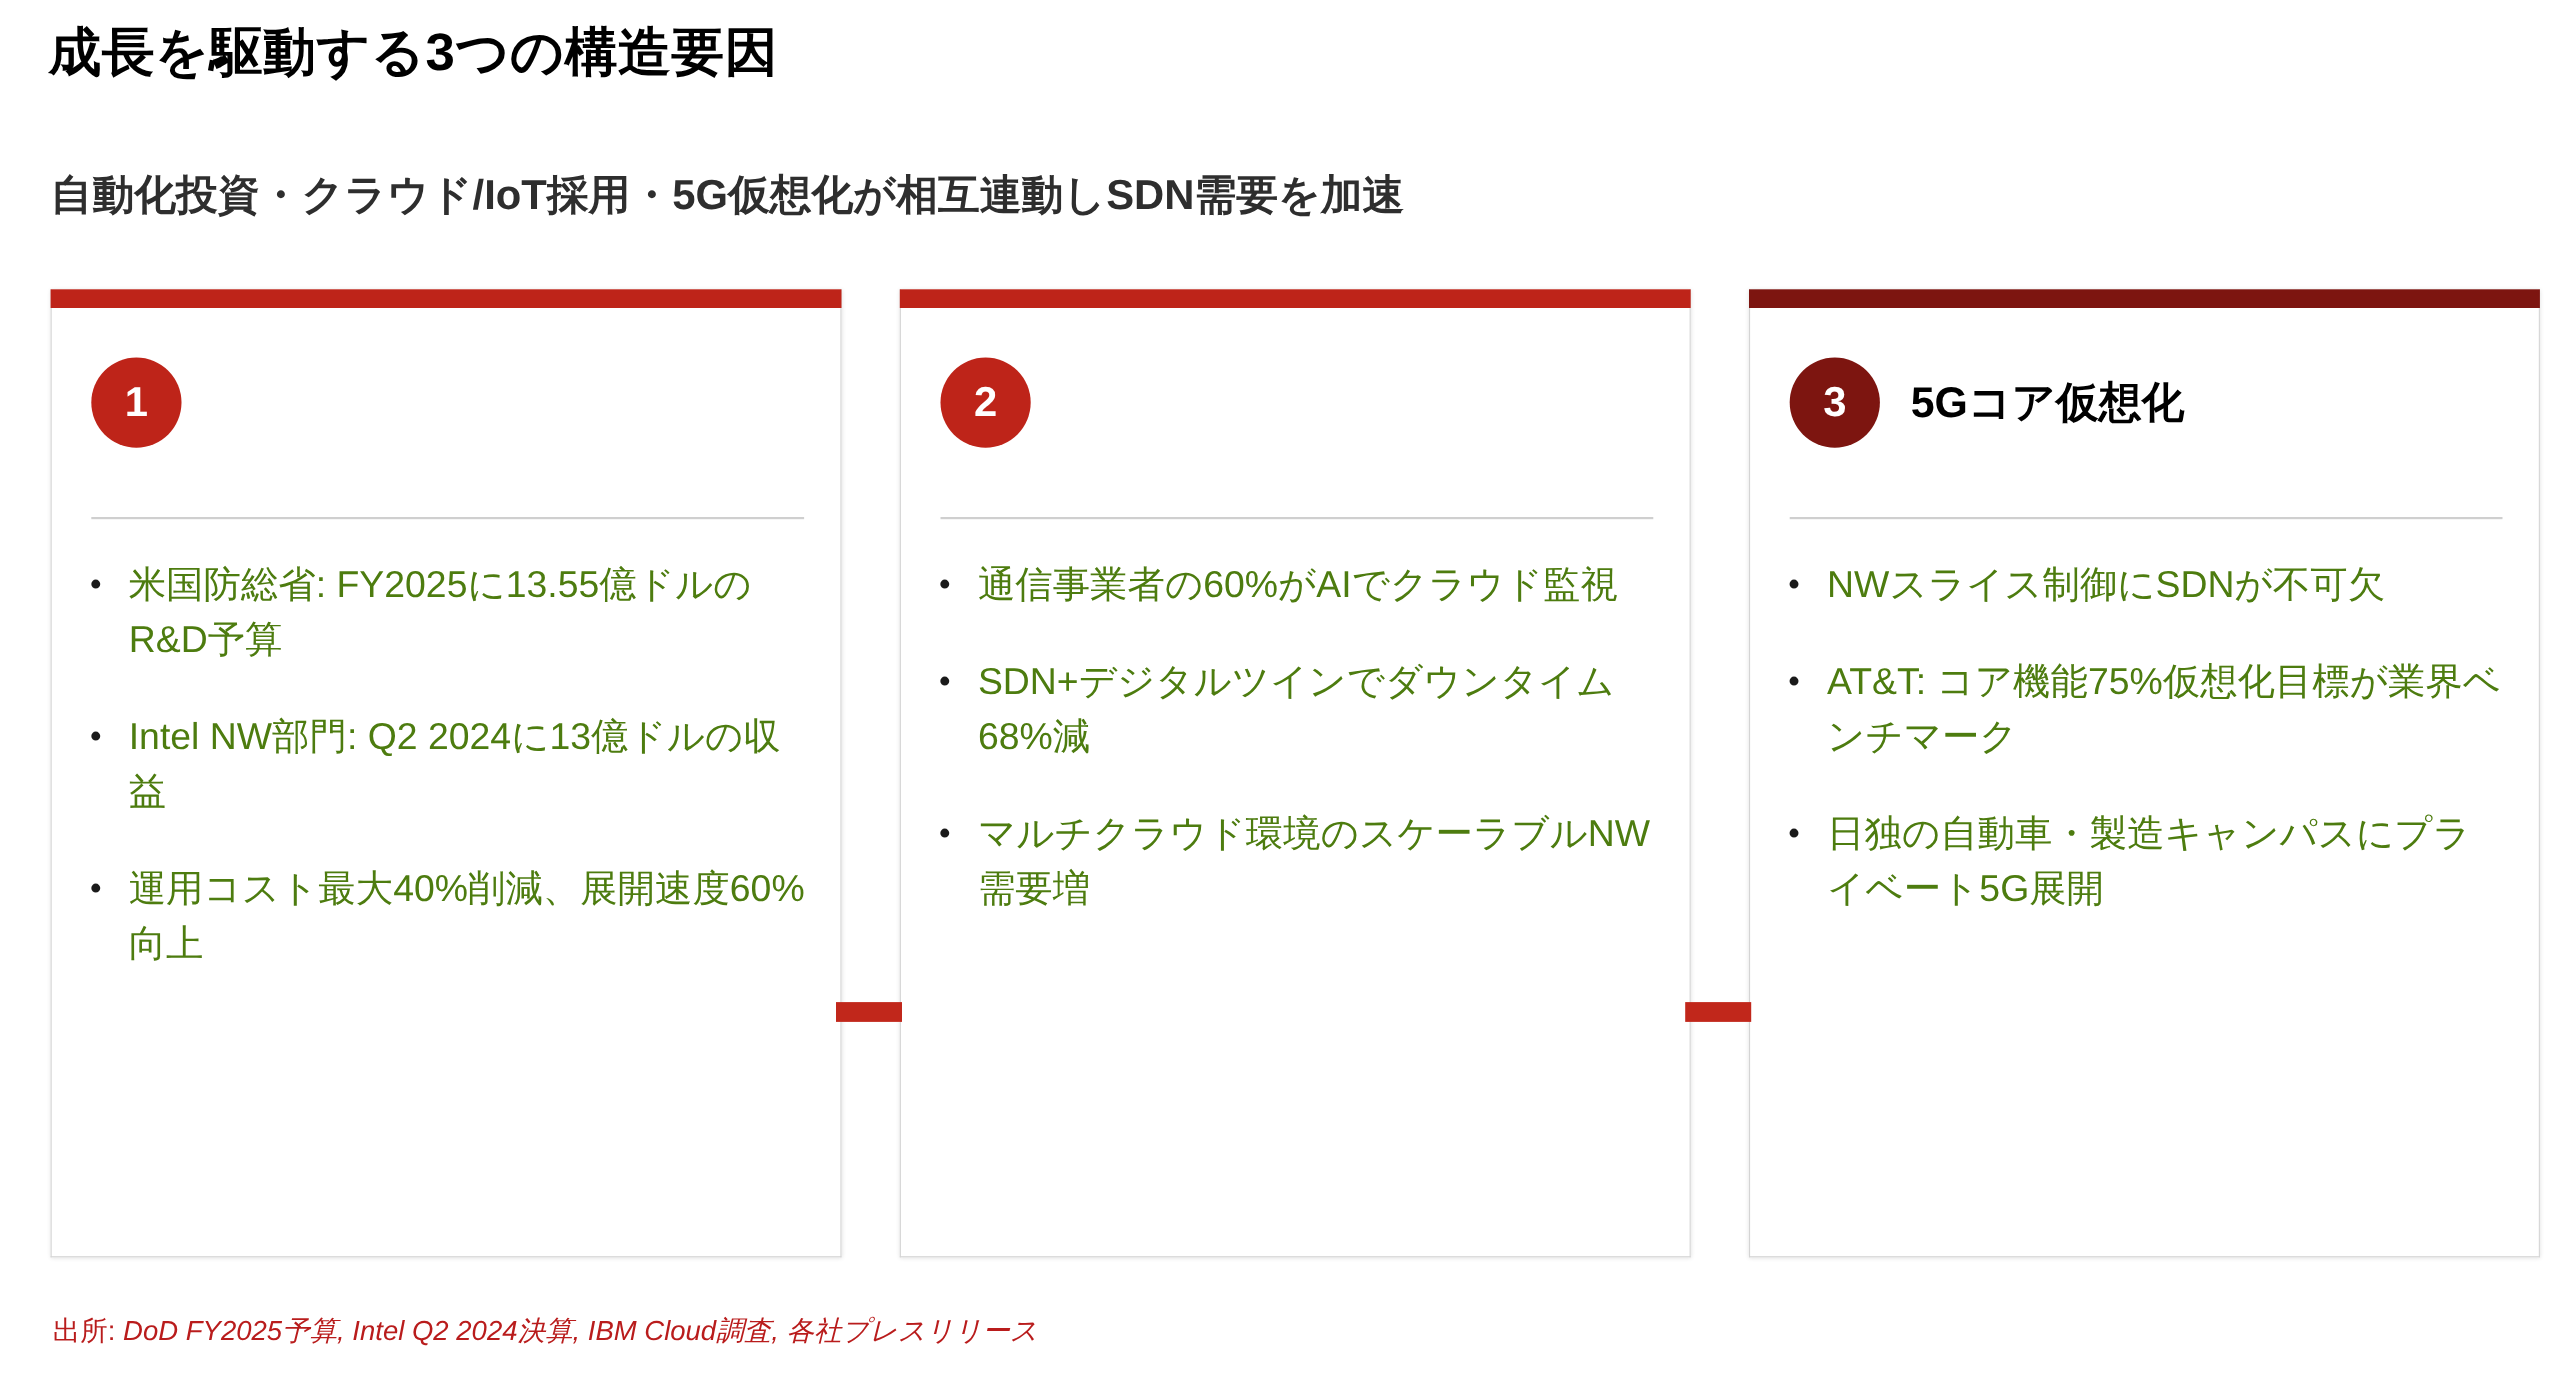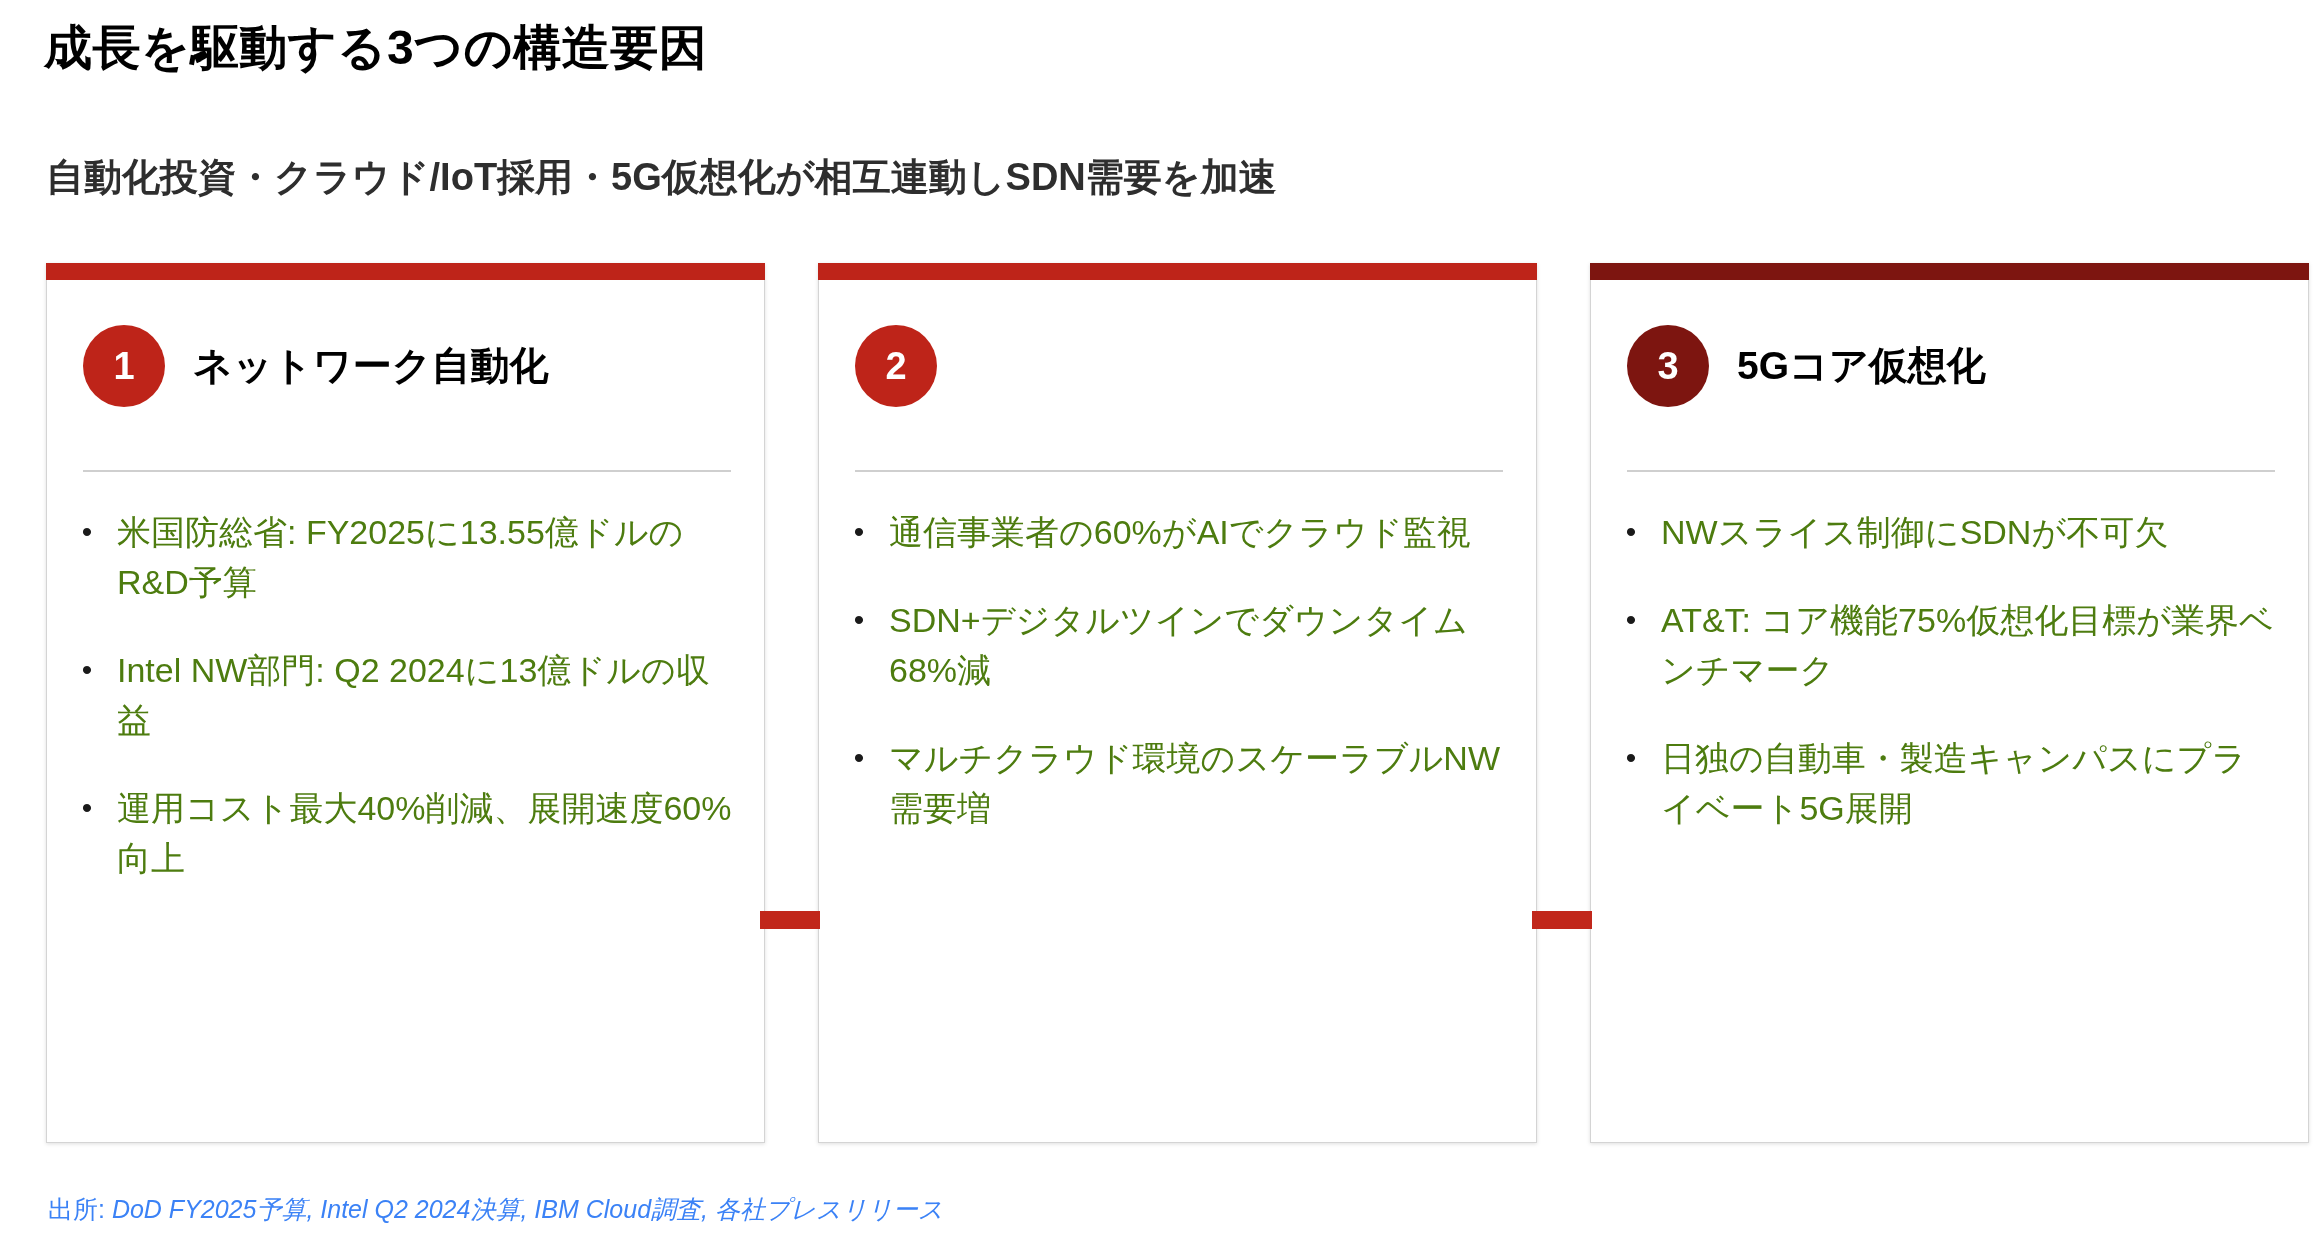--- a/index.html
+++ b/index.html
@@ -150,21 +150,21 @@
   }
   .connector.k1 { left: 760px; }
   .connector.k2 { left: 1532px; }
 
   
   .source-note {
     position: absolute;
     left: 48px;
     top: 1193px;
     font-size: 25px;
-    color: #3b82f6;
+    color: #b91c1c;
     font-style: italic;
     white-space: nowrap;
   }
   .source-note .label {
     font-style: normal;
   }
 </style>
 </head>
 <body>
 
@@ -172,21 +172,20 @@
 
 <div class="slide-subtitle">自動化投資・クラウド/IoT採用・5G仮想化が相互連動しSDN需要を加速</div>
 
 <div class="cards-row">
 
   <div class="card c1">
     <div class="card-accent" style="background: rgb(190, 36, 25);"></div>
     <div class="card-inner">
       <div class="card-head">
         <div class="badge" style="background: rgb(190, 36, 25);">1</div>
-        <div class="card-title">ネットワーク自動化</div>
       </div>
       <div class="divider"></div>
       <div class="bullets">
         <div class="bullet">
           <span class="bullet-dot">•</span>
           <span class="bullet-text">米国防総省: FY2025に13.55億ドルのR&amp;D予算</span>
         </div>
         <div class="bullet">
           <span class="bullet-dot">•</span>
           <span class="bullet-text">Intel NW部門: Q2 2024に13億ドルの収益</span>

